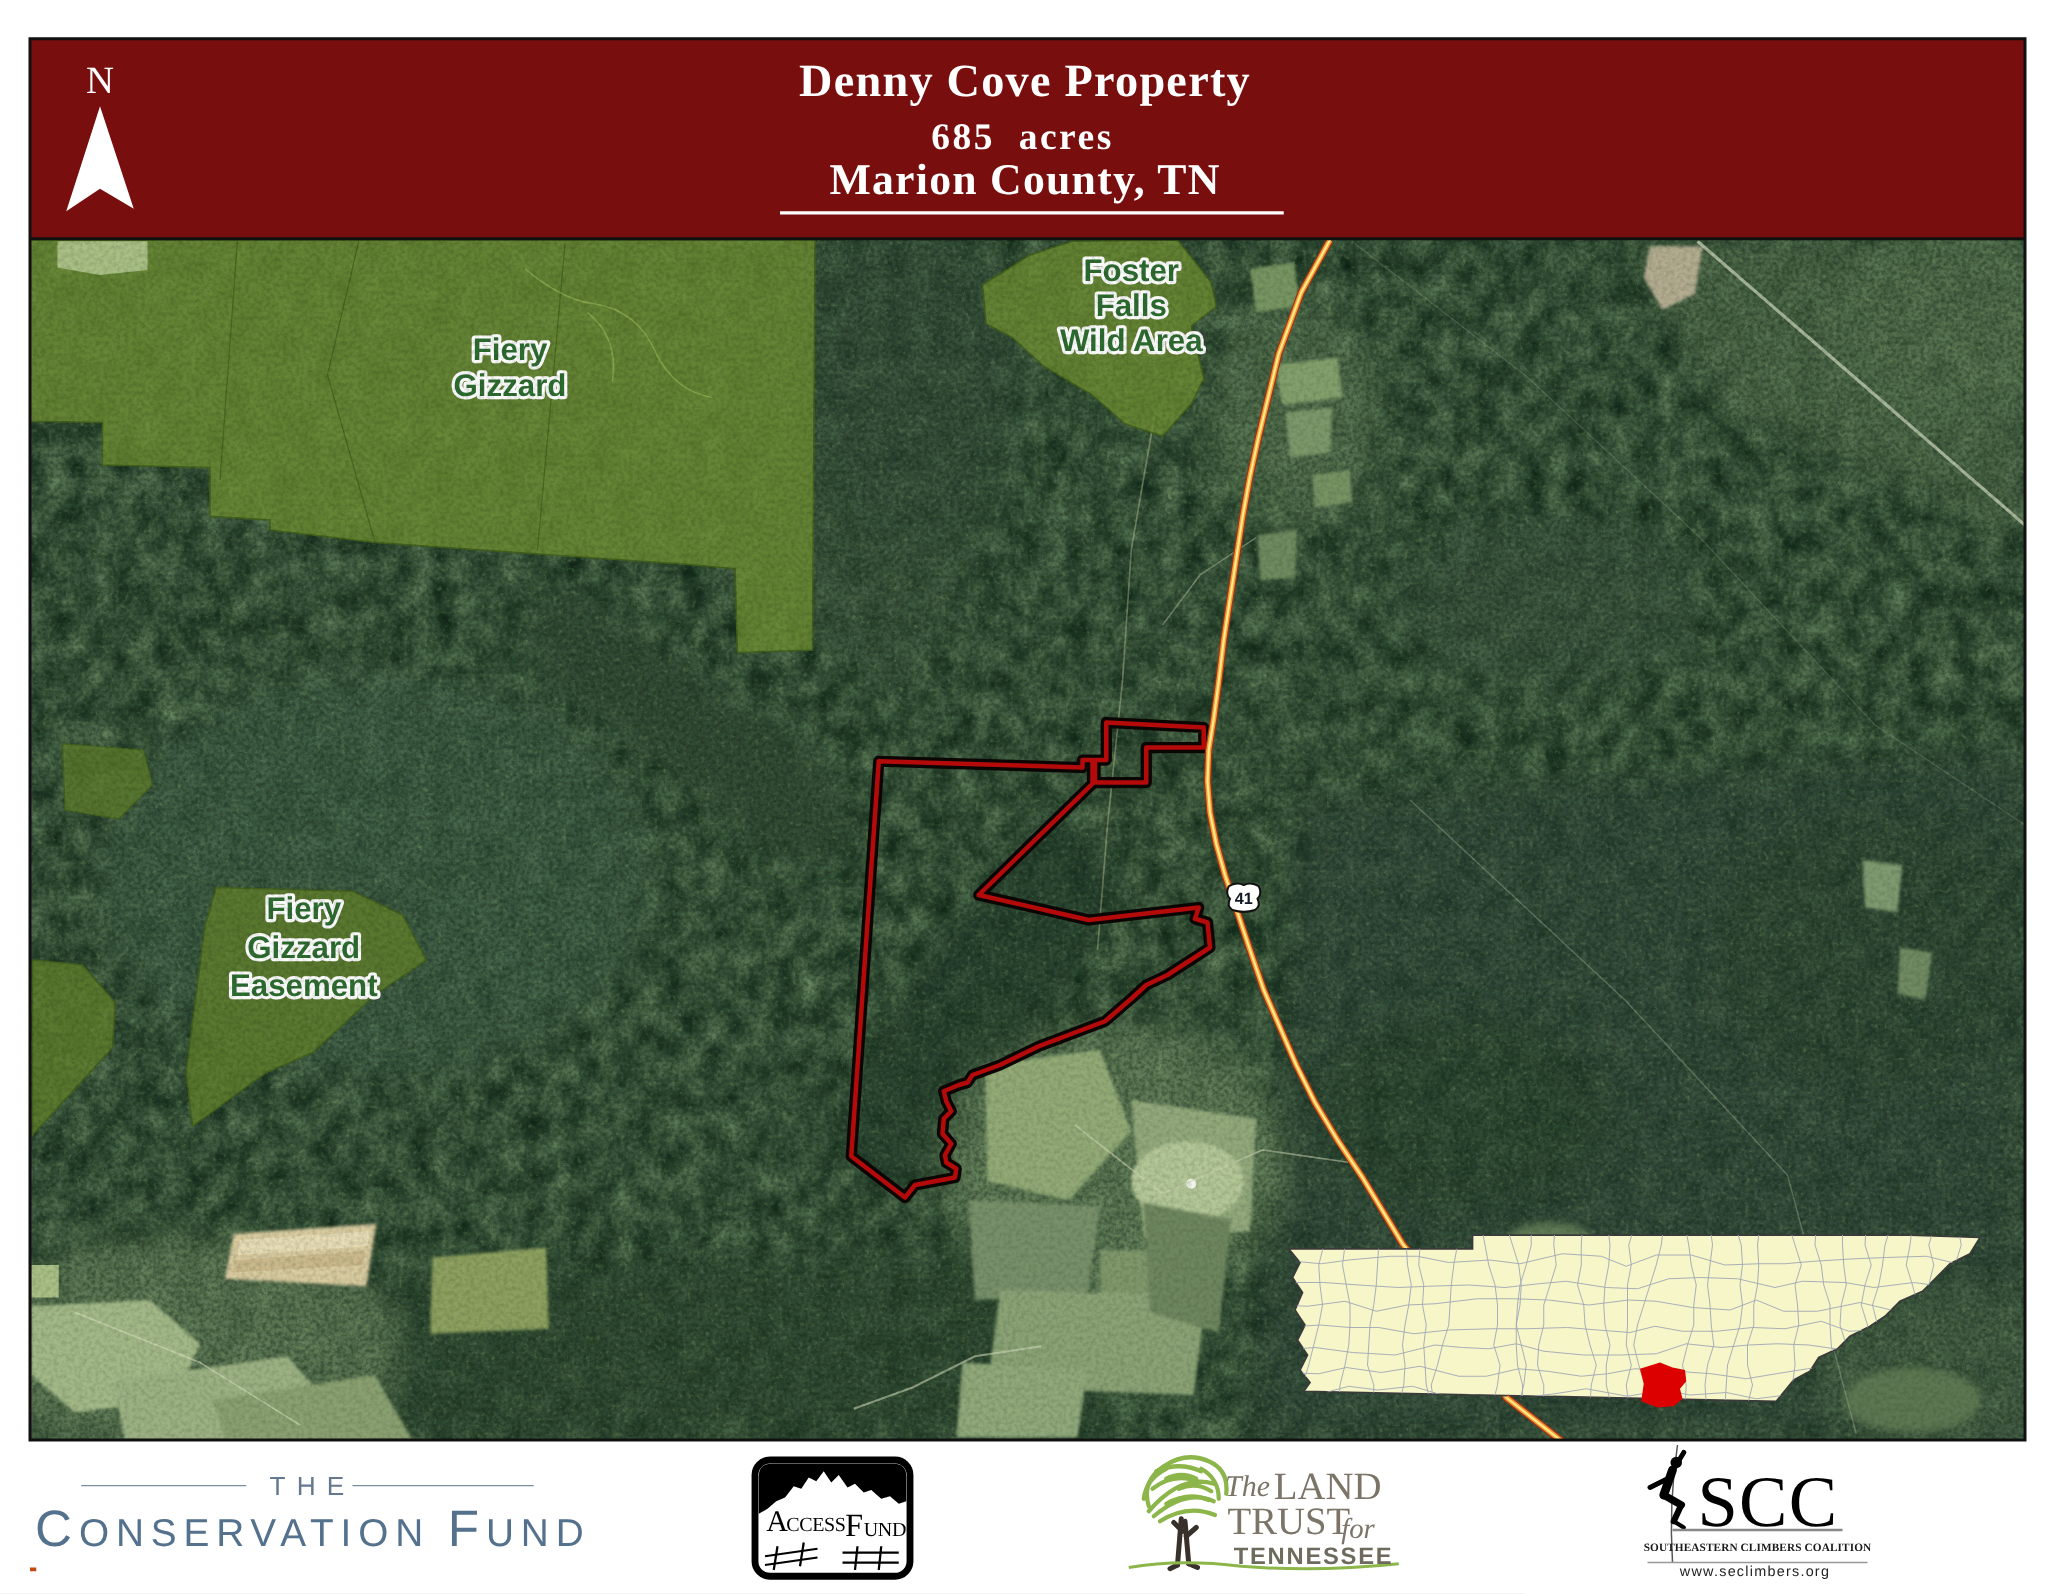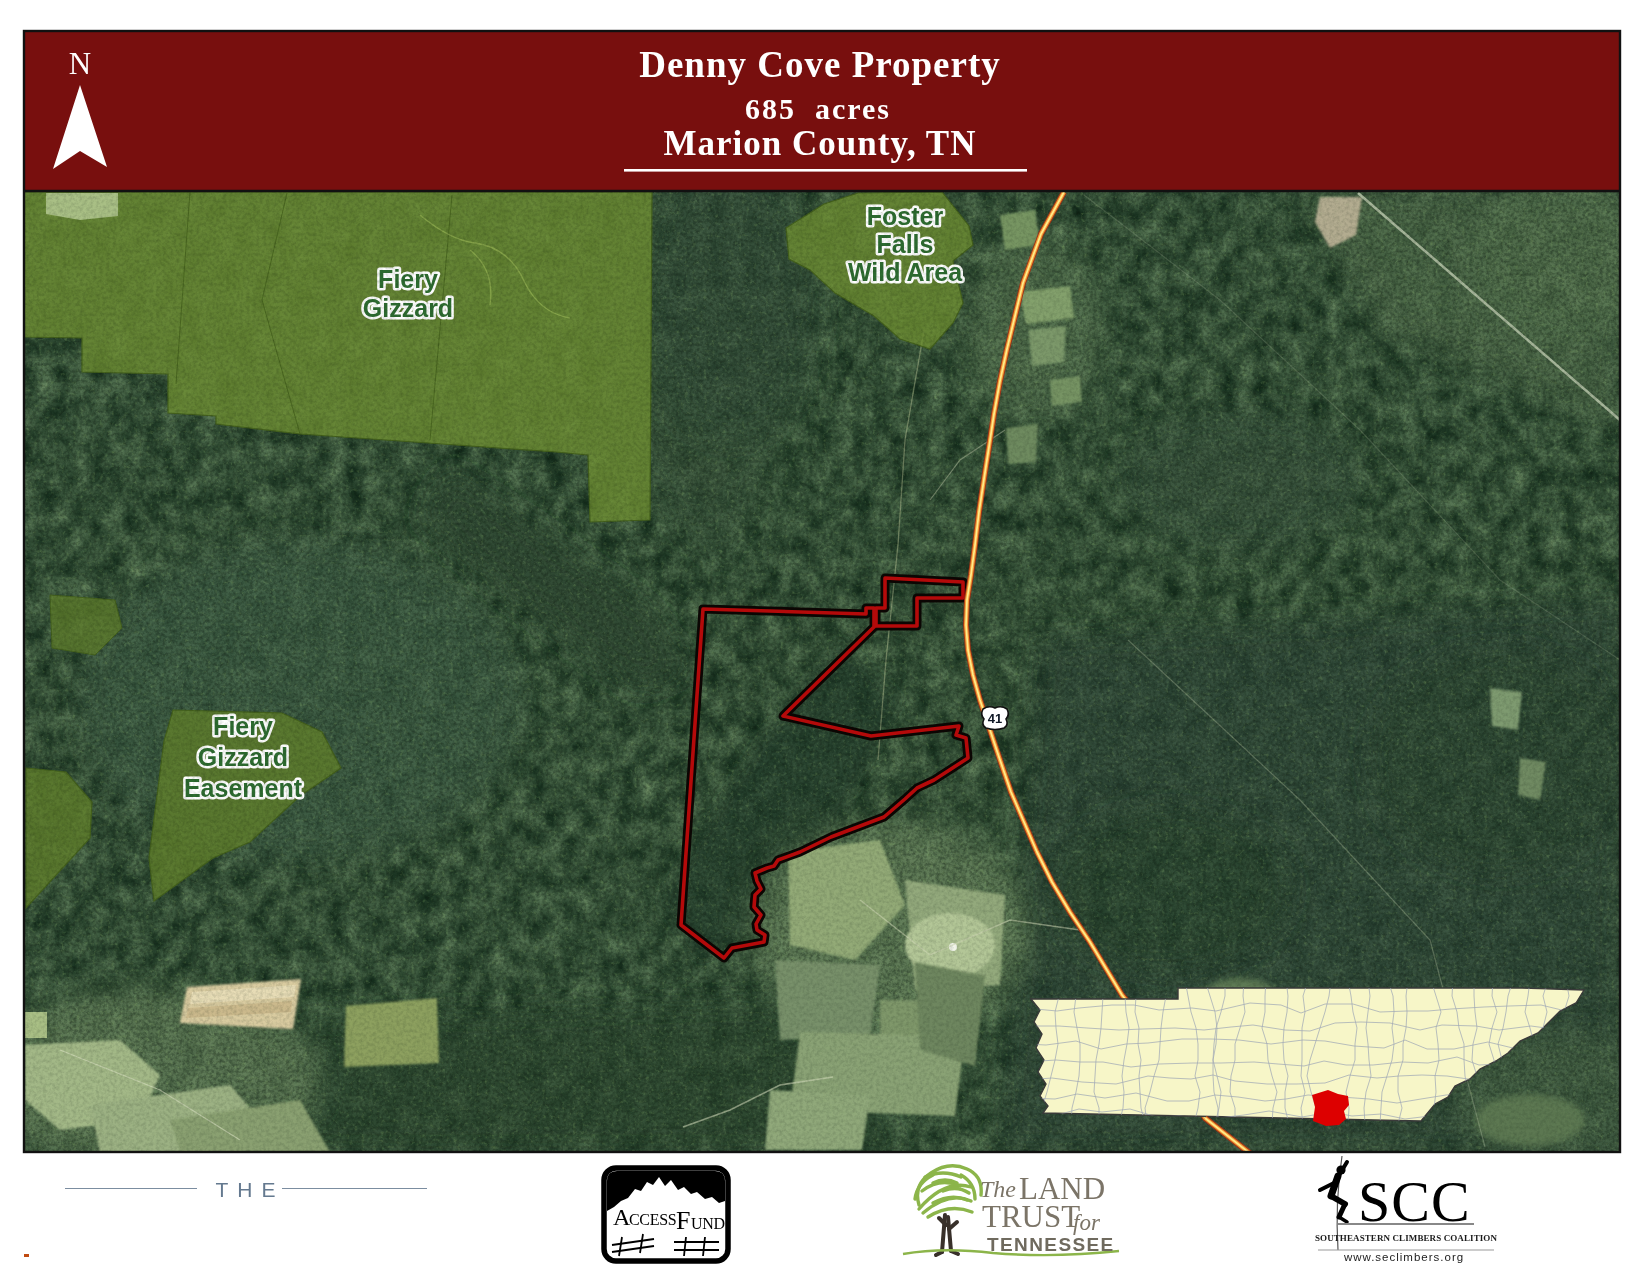--- a/index.html
+++ b/index.html
@@ -189,20 +189,21 @@
 <text x="818" y="119" font-family="Liberation Serif,serif" font-size="30" font-weight="bold" fill="#ffffff" text-anchor="middle" letter-spacing="2">685&nbsp;&nbsp;acres</text>
 <text x="820" y="155" font-family="Liberation Serif,serif" font-size="35" font-weight="bold" fill="#ffffff" text-anchor="middle" letter-spacing="1">Marion County, TN</text>
 <rect x="624" y="169" width="403" height="2.6" fill="#ffffff"></rect>
 <rect x="24" y="31" width="1596" height="1121" fill="none" stroke="#111111" stroke-width="2.4"></rect>
 <line x1="24" y1="191" x2="1620" y2="191" stroke="#111111" stroke-width="2.4"></line>
 </svg>
 <div class="abs" style="left:28px;top:1168px;width:440px;height:90px;color:#5b7590;">
 <div style="position:absolute;left:37px;top:10px;width:370px;text-align:center;font-size:21px;letter-spacing:9px;color:#64798f;">THE</div>
 <div style="position:absolute;left:37px;top:20px;width:132px;border-top:1.6px solid #7b8da0;"></div>
 <div style="position:absolute;left:254px;top:20px;width:145px;border-top:1.6px solid #7b8da0;"></div>
+<div style="position:absolute;left:0px;top:32px;width:440px;font-size:31px;letter-spacing:5.5px;color:#54718d;white-space:nowrap;"><span style="font-size:41px;">C</span>ONSERVATION <span style="font-size:41px;">F</span>UND</div>
 </div>
 <div class="abs" style="left:24px;top:1254px;width:5px;height:3px;background:#c04a10;"></div>
 <svg class="abs" style="left:598px;top:1163px" width="136" height="104" viewBox="0 0 136 104">
 <rect x="6" y="5" width="124" height="93" rx="12" fill="#ffffff" stroke="#000000" stroke-width="5.5"></rect>
 <path d="M9,48 L9,18 Q9,8 19,8 L117,8 Q127,8 127,18 L127,38 L121,40 L114,34 L107,36 L99,29 L93,31 L86,24 L80,27 L73,17 L67,23 L61,14 L55,22 L49,19 L43,28 L37,26 L30,35 L23,38 L16,44 Z" fill="#000000"></path>
 <text x="15" y="62" font-family="Liberation Serif,serif" font-size="24" fill="#000000">A</text>
 <text x="31" y="62" font-family="Liberation Serif,serif" font-size="16" fill="#000000" letter-spacing="-0.3">CCESS</text>
 <text x="78" y="66" font-family="Liberation Serif,serif" font-size="26" fill="#000000">F</text>
 <text x="93" y="66" font-family="Liberation Serif,serif" font-size="16" fill="#000000" letter-spacing="-0.3">UND</text>
 <g stroke="#000000" stroke-width="1.8" fill="none">

